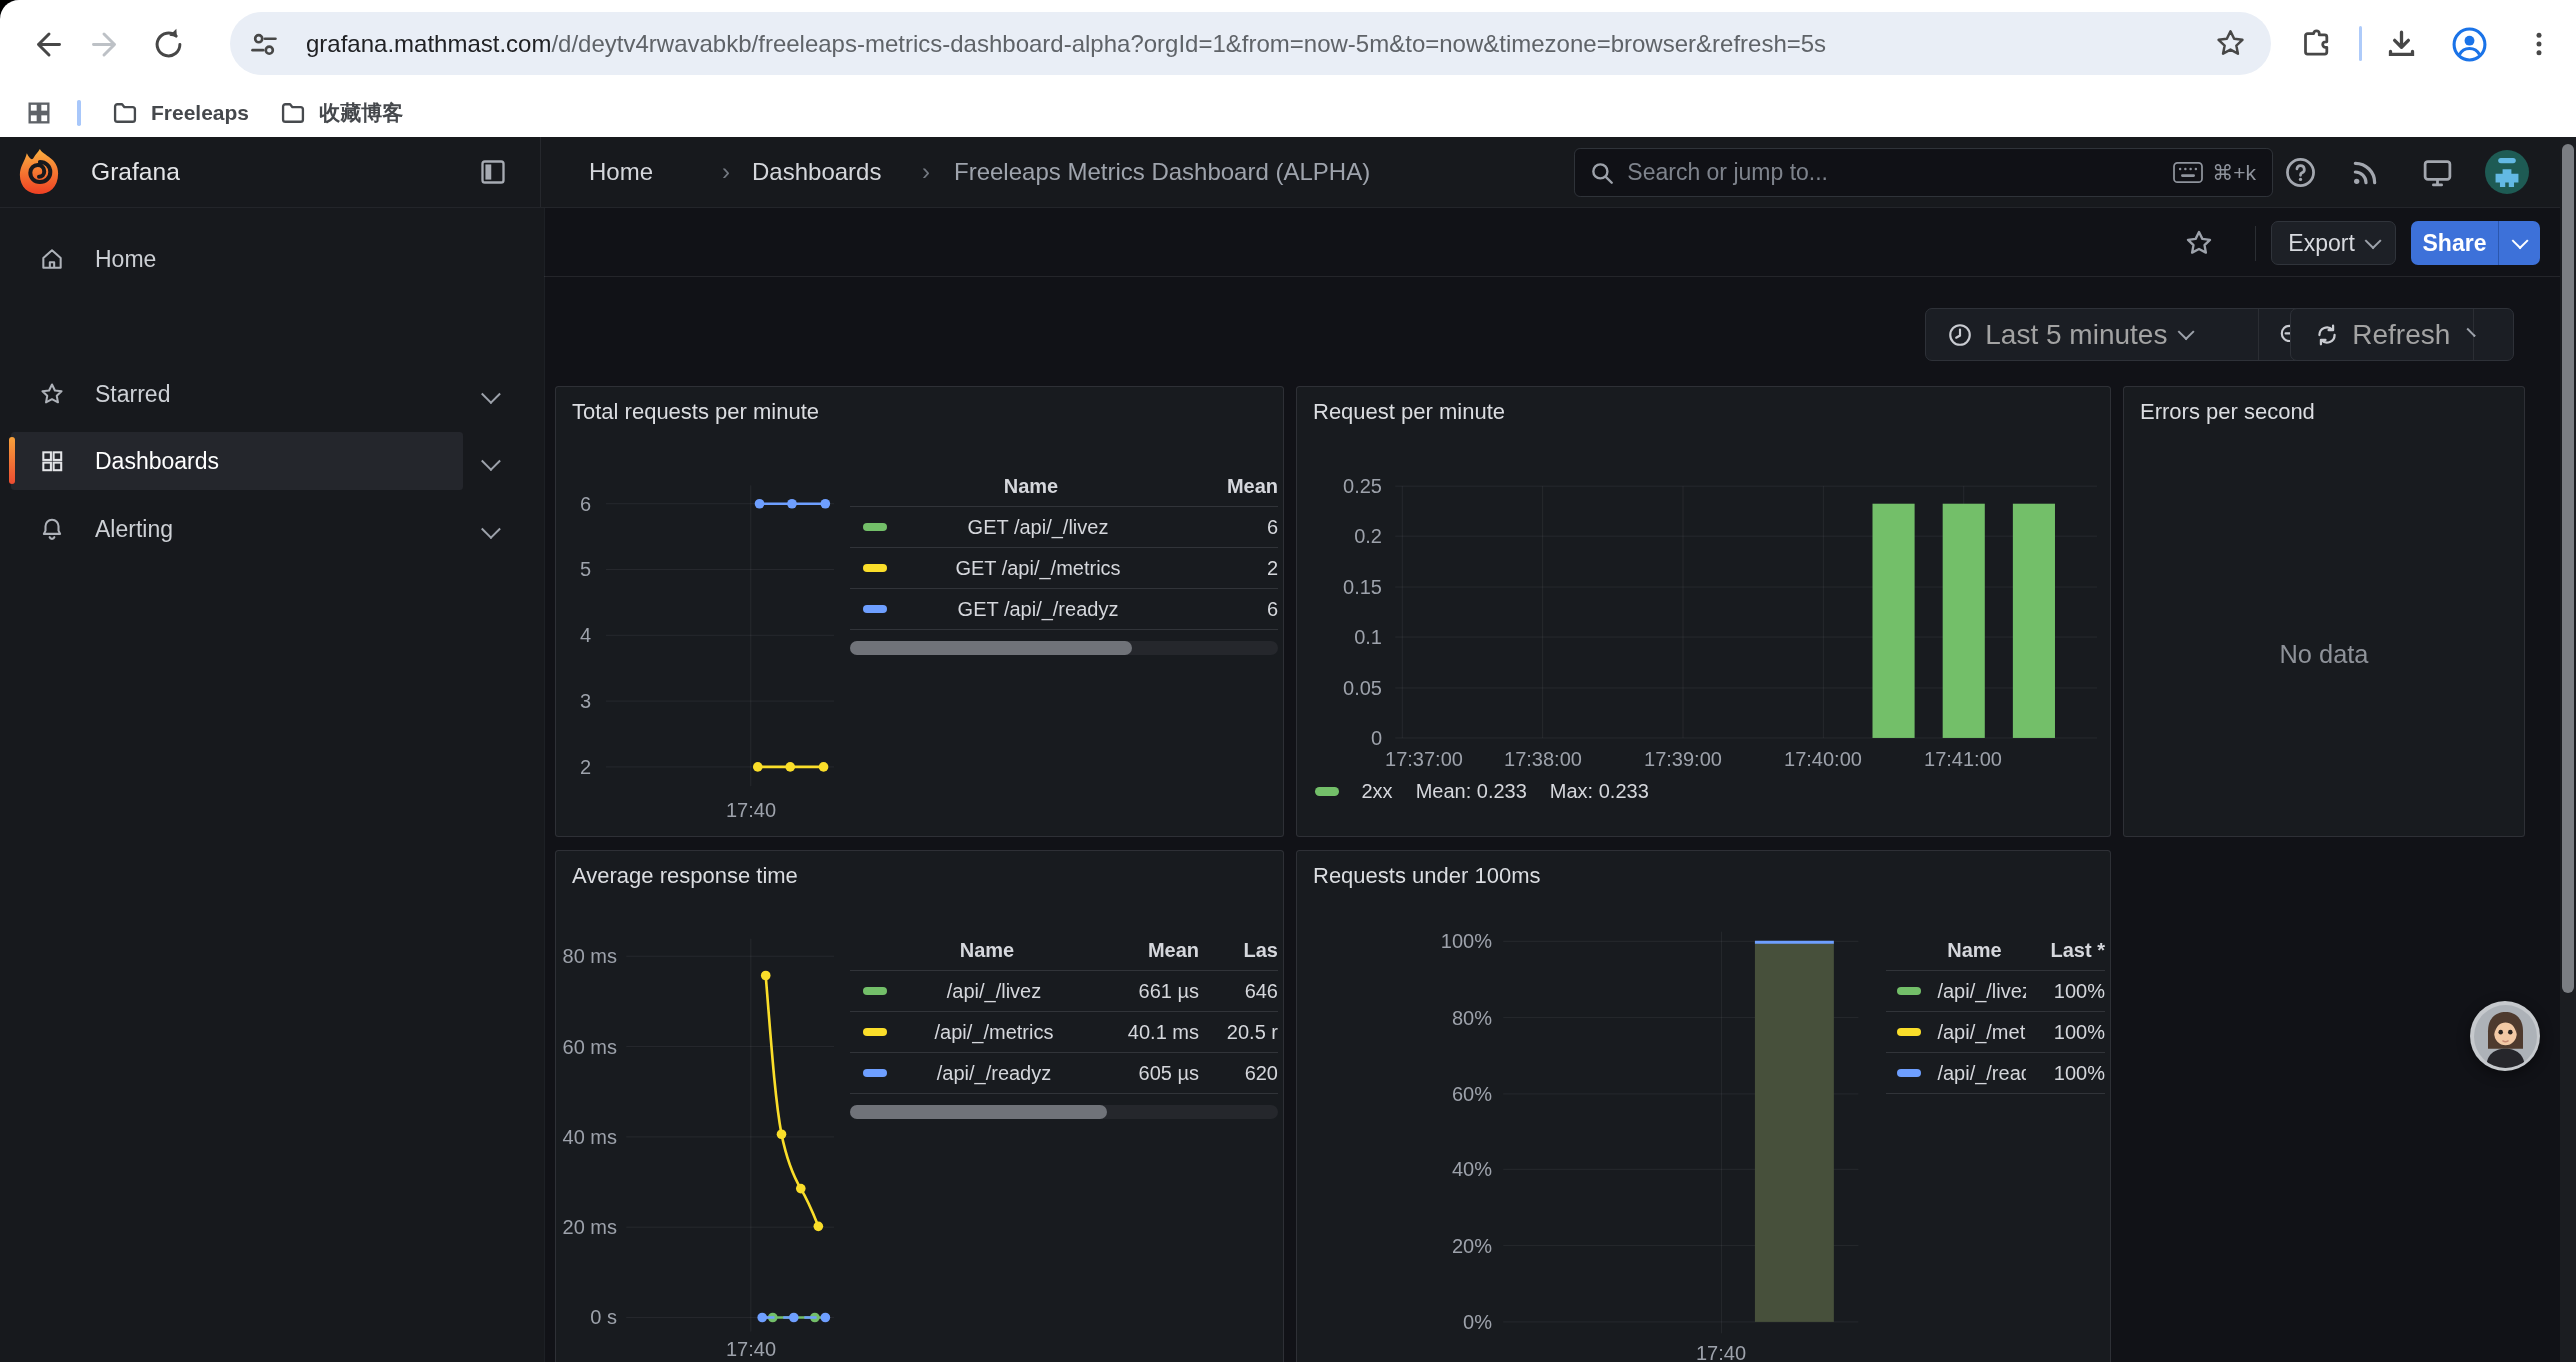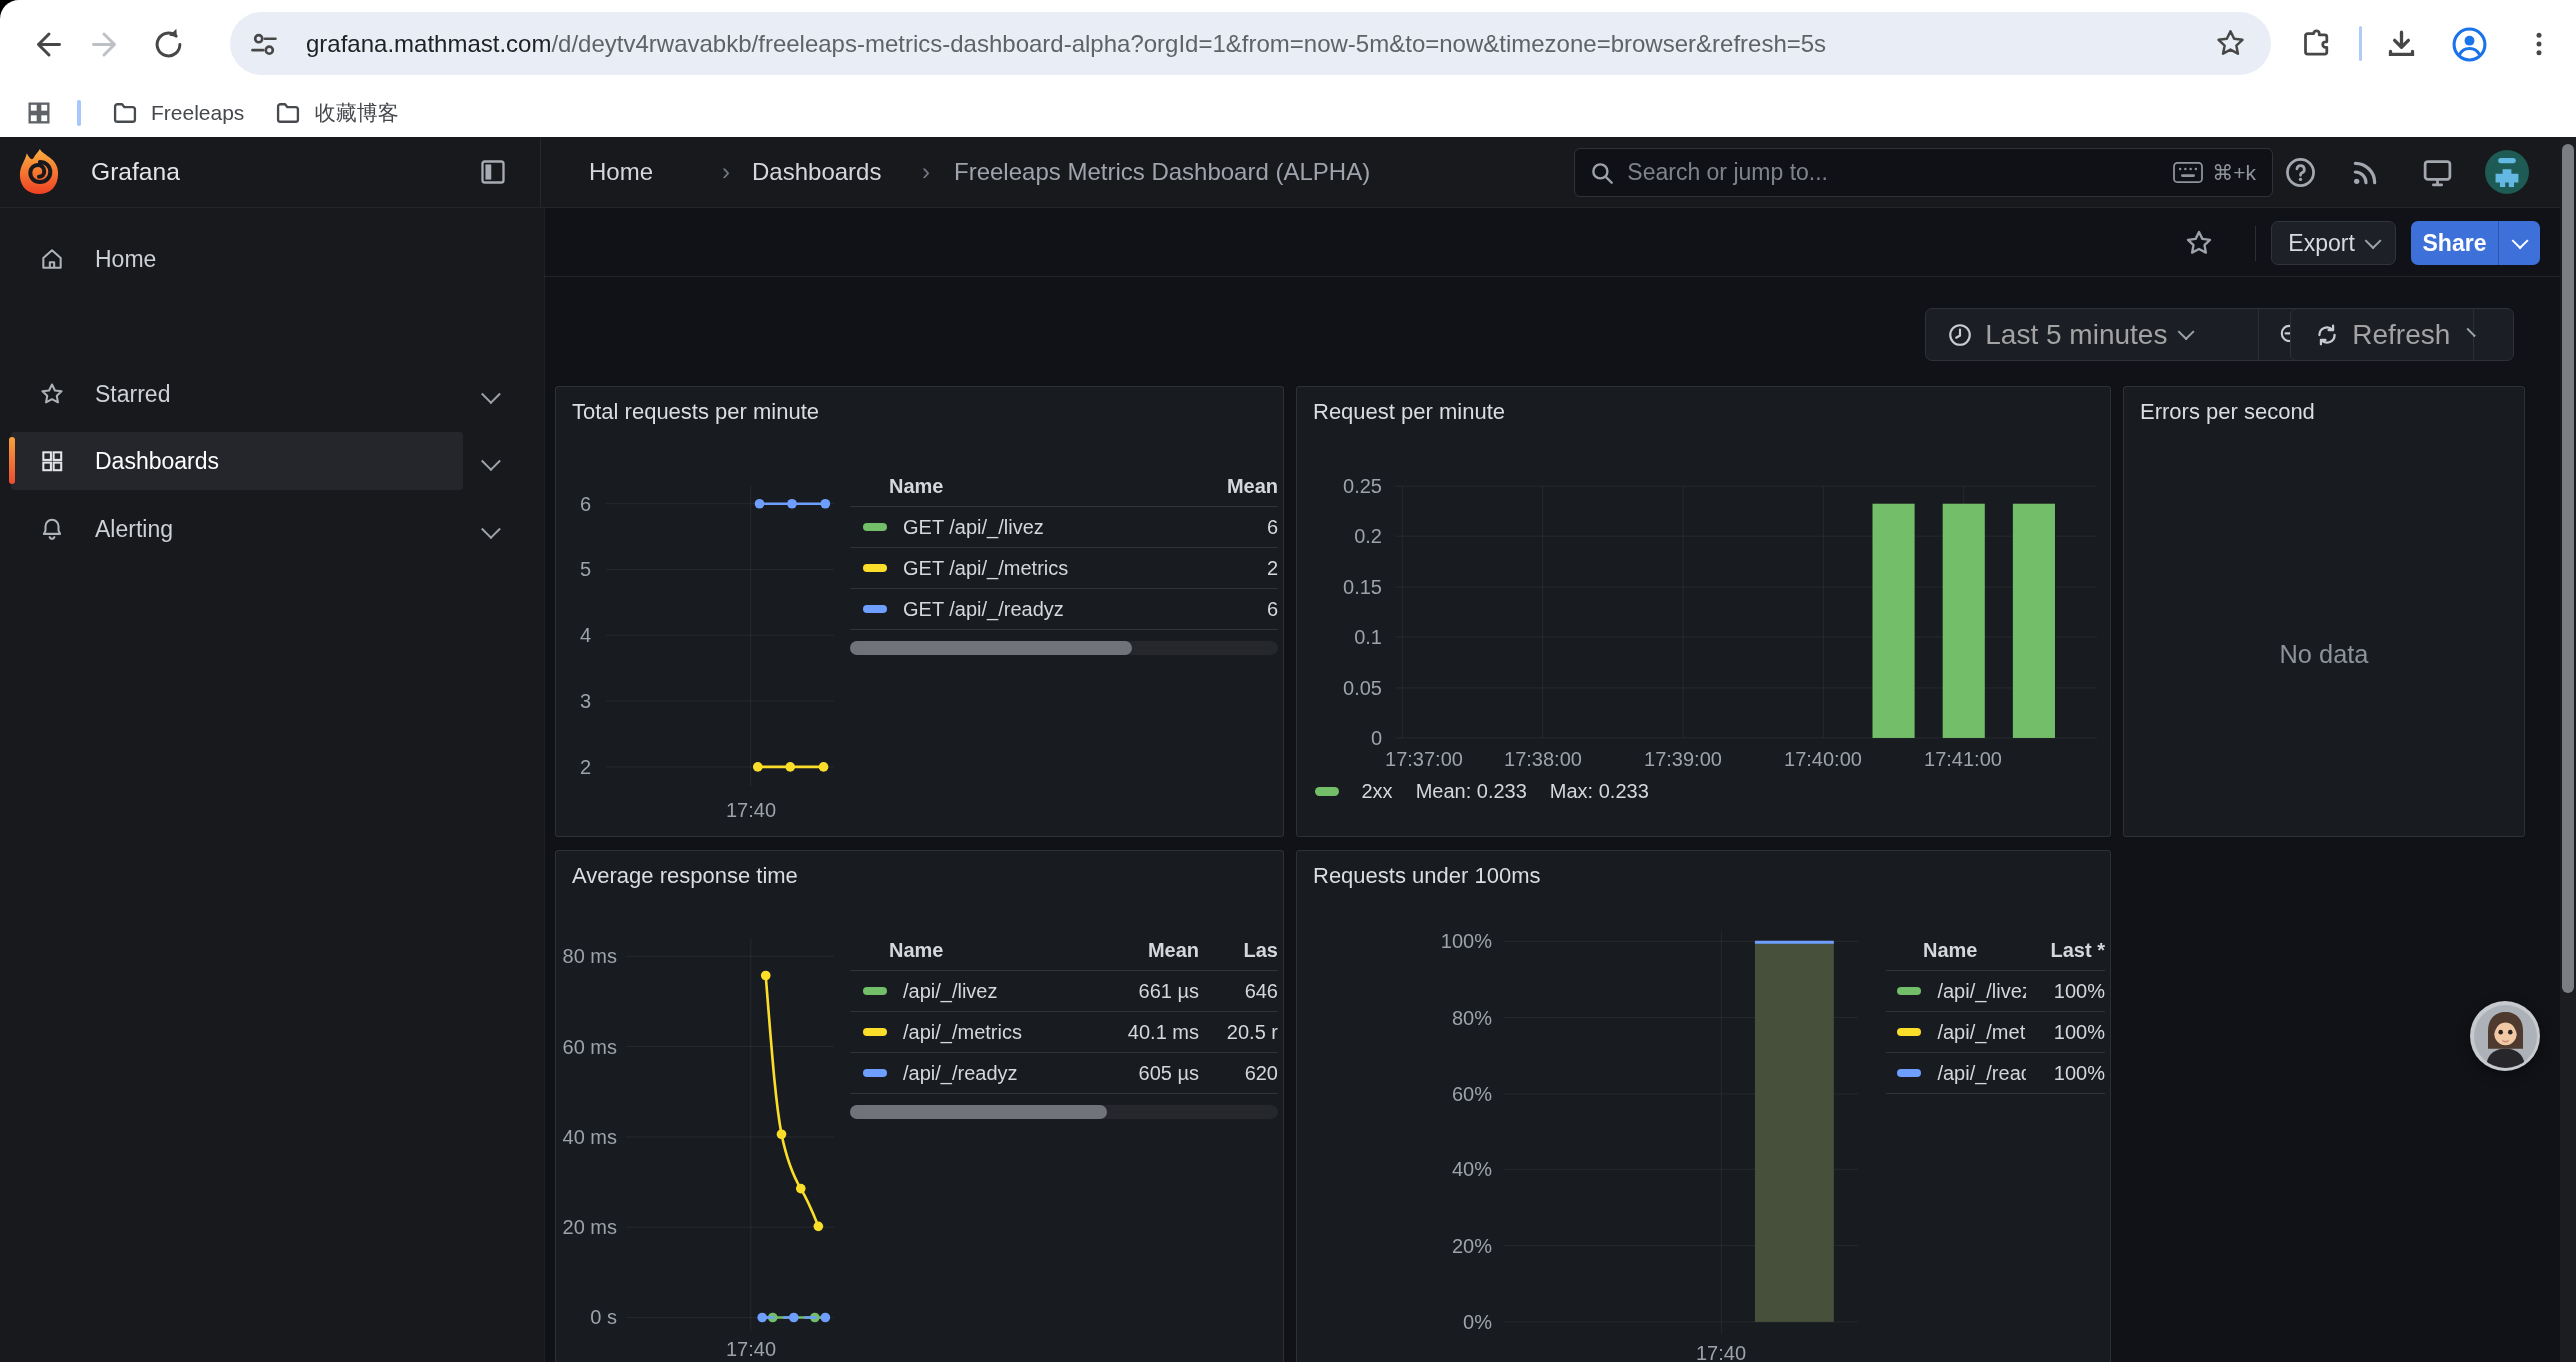--- a/index.html
+++ b/index.html
@@ -7,21 +7,21 @@
           font-family:"Liberation Sans","DejaVu Sans",sans-serif;border-radius:19px 0 0 0;}
   
   .toolbar{position:absolute;left:0;top:0;width:2576px;height:88px;background:#ffffff;}
   .nav-btn{position:absolute;top:23px;width:42px;height:42px;display:flex;align-items:center;justify-content:center;}
   .omnibox{position:absolute;left:230px;top:12.3px;width:2041px;height:63px;background:#E9EEF6;border-radius:32px;
            display:flex;align-items:center;gap:8px;}
   .url-text{font-size:24px;color:#202124;white-space:nowrap;overflow:hidden;}
   .url-text .path{color:#5F6368;}
   .bookmarks{position:absolute;left:0;top:88px;width:2576px;height:49px;background:#ffffff;display:flex;align-items:center;}
   .bm-label{font-size:21px;color:#45484C;margin-left:12.3px;}
-  .bm-item{display:flex;align-items:center;margin-left:30px;}
+  .bm-item{display:flex;align-items:center;margin-left:30px;font-weight:bold;}
   .bm-divider{width:3.5px;height:26px;background:#A8C7FA;border-radius:1.8px;margin-left:24.6px;}
   
   .gf-nav{position:absolute;left:0;top:137px;width:2576px;height:70px;background:#17191D;border-bottom:0.9px solid #23252A;}
   .gf-brand{position:absolute;left:91px;top:21px;font-size:24.6px;color:#E4E5E8;}
   .gf-nav-divider{position:absolute;left:540px;top:0;width:0.9px;height:70px;background:#26282D;}
   .crumb{position:absolute;top:21px;font-size:24px;color:#D5D7DC;}
   .crumb.sep{color:#737881;}
   .crumb.current{color:#9EA3AC;}
   .gf-search{position:absolute;left:1574px;top:11.4px;width:697px;height:47px;background:#101116;border:0.9px solid #2F3339;
              border-radius:6.1px;display:flex;align-items:center;}
@@ -51,21 +51,21 @@
   
   .panel{position:absolute;background:#181B1F;border:0.9px solid rgba(204,204,220,0.12);border-radius:3.5px;box-sizing:border-box;overflow:hidden;}
   .panel-title{position:absolute;left:16px;top:12.3px;font-size:22px;font-weight:500;color:#DBDDE1;}
   .ytick{position:absolute;font-size:20px;color:#9DA2AB;transform:translateY(-50%);text-align:right;}
   .xtick{position:absolute;font-size:20px;color:#9DA2AB;transform:translateX(-50%);}
   .nodata{position:absolute;left:0;right:0;text-align:center;font-size:25.4px;color:#8E9299;}
   .legend{position:absolute;}
   .lgd-row{display:flex;align-items:center;height:40px;border-bottom:0.9px solid rgba(204,204,220,0.14);}
   .lgd-head{font-weight:bold;color:#6E9FFF;font-size:20px;}
   .swatch{width:24px;height:8.8px;border-radius:4.4px;margin-right:16px;flex:none;}
-  .lgd-name{flex:1;font-size:20px;color:#D5D7DC;white-space:nowrap;overflow:hidden;}
+  .lgd-name{flex:1;font-size:20px;color:#D5D7DC;white-space:nowrap;overflow:hidden;text-align:center;}
   .lgd-val{font-size:20px;color:#D5D7DC;text-align:right;white-space:nowrap;}
   .w120{width:105px;} .w130{width:114px;} .w90{width:79px;}
   .lgd-scroll{height:14px;background:#25272C;border-radius:7px;margin-top:10.5px;}
   .lgd-thumb{height:14px;background:#707379;border-radius:7px;}
   .legend-inline{position:absolute;display:flex;align-items:center;gap:23px;font-size:20px;color:#D5D7DC;}
   
   .pg-scroll{position:absolute;left:2560px;top:137px;width:16px;height:1226px;background:#1B1D21;}
   .pg-thumb{position:absolute;left:1.8px;top:7px;width:12.3px;height:849px;background:#7B7E83;border-radius:6.1px;}
   .f-avatar{position:absolute;left:2470px;top:1001px;width:70px;height:70px;border-radius:50%;background:#C6C9CD;
             display:flex;align-items:center;justify-content:center;box-shadow:0 3.5px 12.3px rgba(0,0,0,0.45);}

